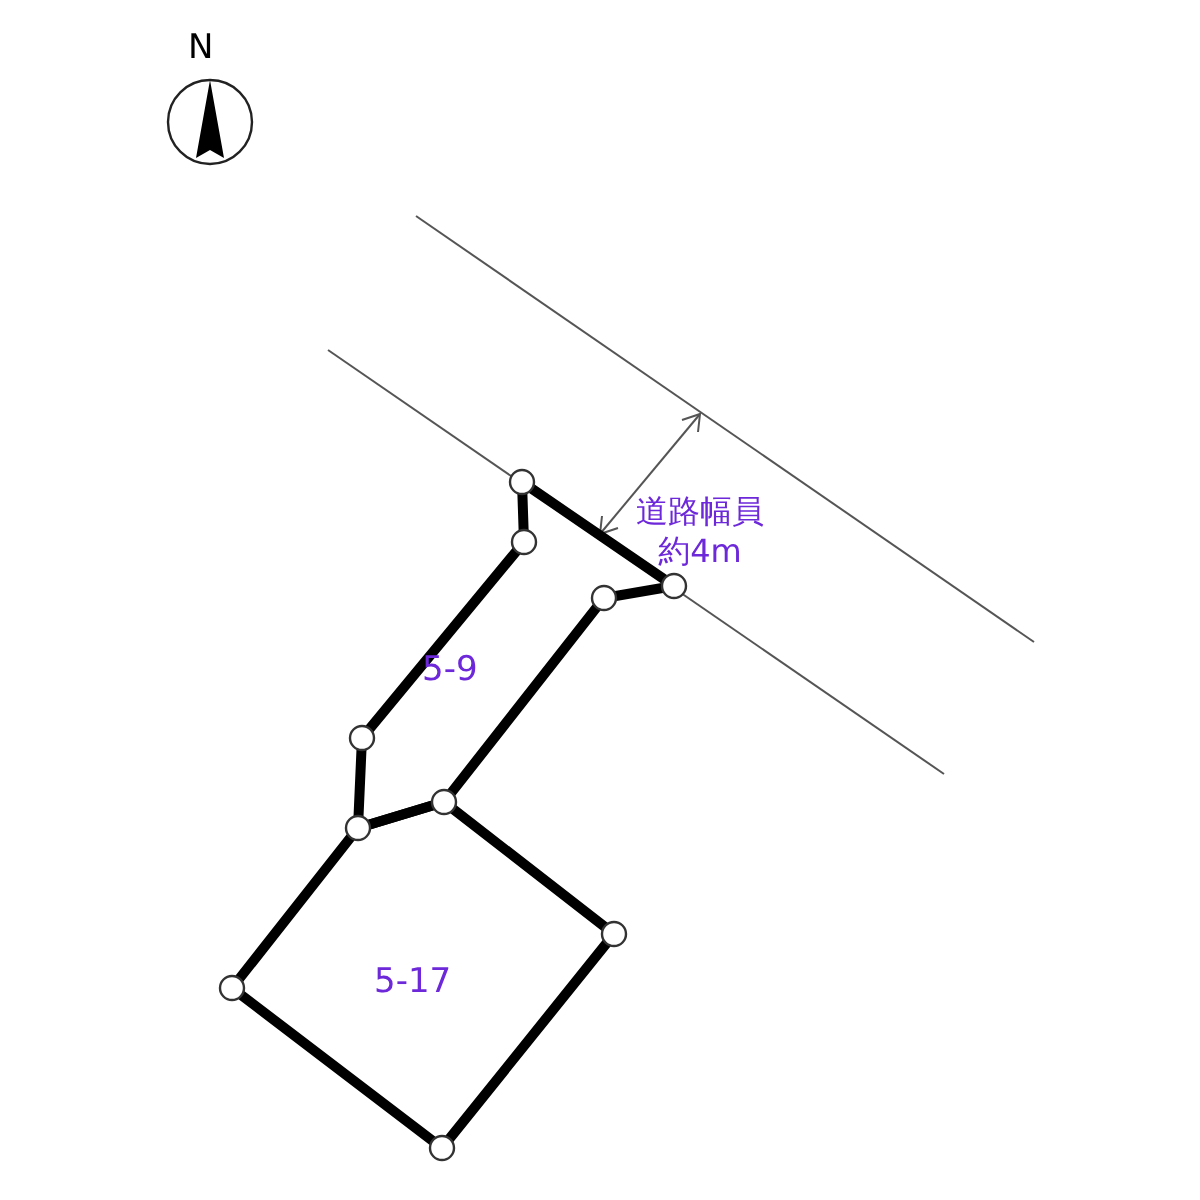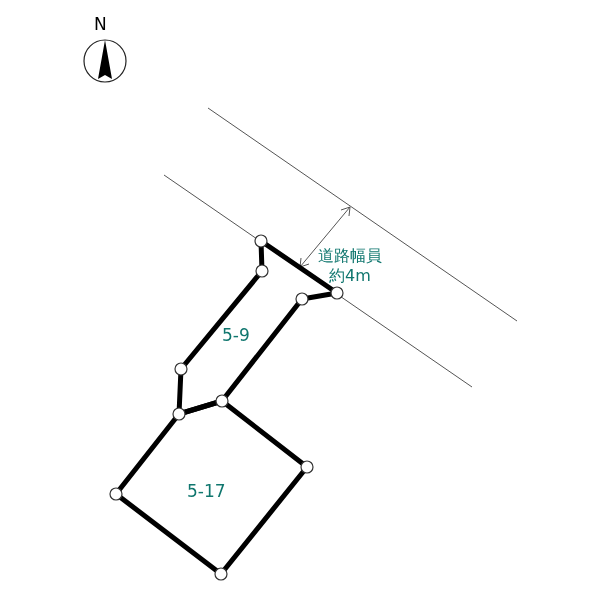--- a/index.html
+++ b/index.html
@@ -1,18 +1,18 @@
 <!DOCTYPE html>
 <html><head>
 <meta charset="utf-8">
 <style>
   html, body { margin:0; padding:0; background:#ffffff; }
   body { width:600px; height:600px; position:relative; overflow:hidden; font-family:"DejaVu Sans", sans-serif; }
   svg { position:absolute; left:0; top:0; }
-  .lbl { position:absolute; color:#0f766e; font-family:"DejaVu Sans", sans-serif; white-space:nowrap; }
+  .lbl { position:absolute; color:#6d28d9; font-family:"DejaVu Sans", sans-serif; white-space:nowrap; }
   .road { font-size:16px; line-height:20px; text-align:center; }
   .lot { font-size:17px; }
   .north { position:absolute; left:94px; top:14px; font-size:17px; font-family:"DejaVu Sans", sans-serif; }
 </style>
 </head>
 <body>
 
 <svg width="600" height="600" viewBox="0 0 600 600">
 
   <g>
@@ -47,14 +47,14 @@
   </g>
 </svg>
 
 <div class="north">N</div>
 
 <div class="lbl road" style="left:318px; top:246px;">
   <div>道路幅員</div>
   <div>約4m</div>
 </div>
 
-<div class="lbl lot" style="left:222px; top:325px;">5-9</div>
+<div class="lbl lot" style="left:211px; top:325px;">5-9</div>
 <div class="lbl lot" style="left:187px; top:481px;">5-17</div>
 
 </body></html>

